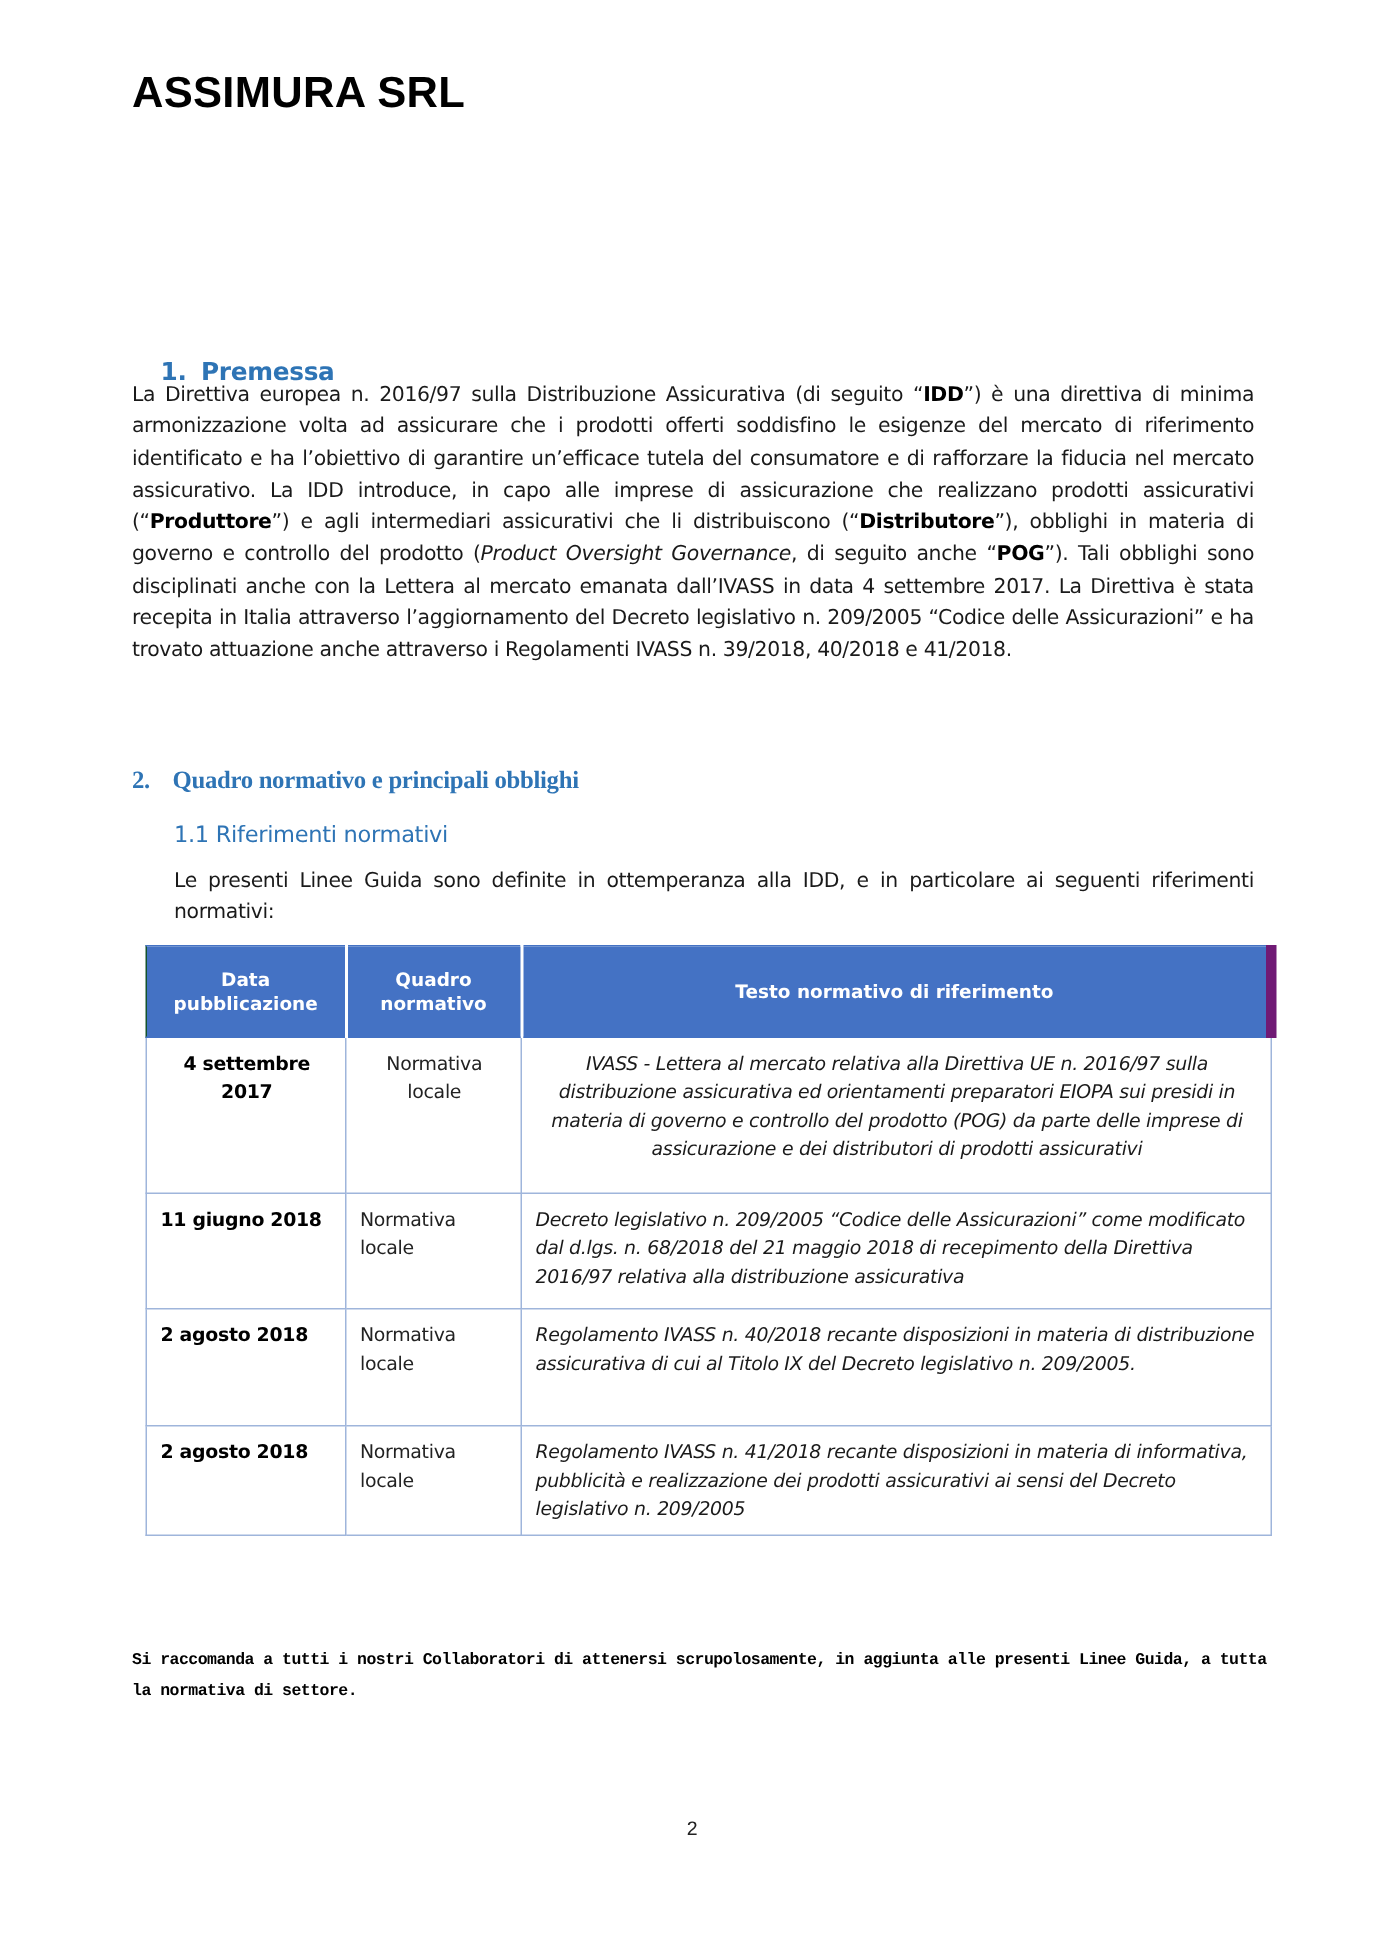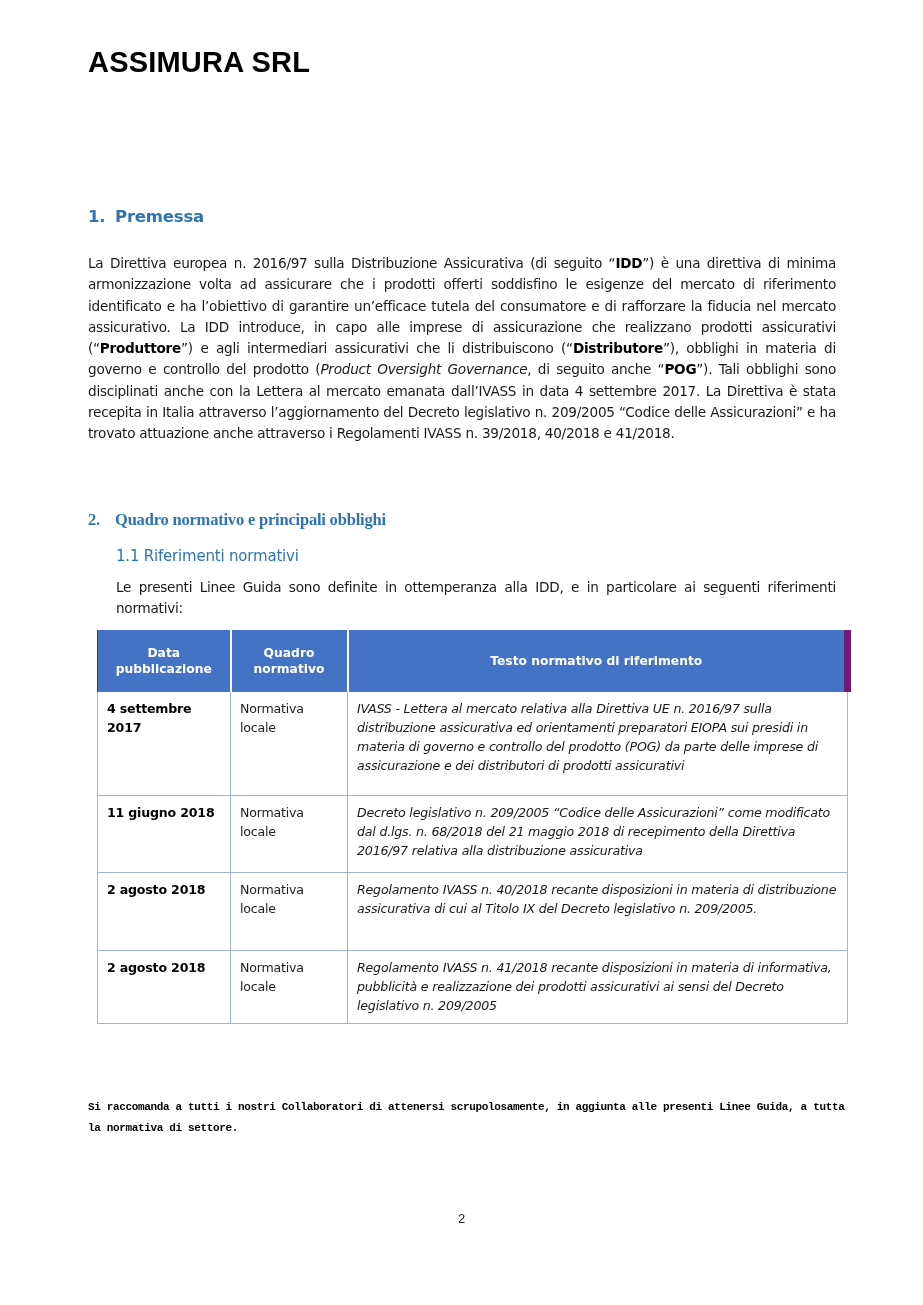--- a/index.html
+++ b/index.html
@@ -69,21 +69,21 @@
     .page-number {
       position: absolute; left: 0; width: 923px; top: 1211px; text-align: center;
       font-family: "Liberation Sans", sans-serif; font-size: 13px; color: #222;
     }
   </style>
 </head>
 <body>
 
 <div class="company-title">ASSIMURA SRL</div>
 
-<div class="h1" style="top:207px;">
+<div class="h1" style="top:238px;margin-left:19px;">
   <span class="num">1.</span><span>Premessa</span>
 </div>
 
 <div class="para" id="p1"><span>La Direttiva europea n. 2016/97 sulla Distribuzione Assicurativa (di seguito “</span><b>IDD</b><span>”) è una direttiva di minima armonizzazione volta ad assicurare che i prodotti offerti soddisfino le esigenze del mercato di riferimento identificato e ha l’obiettivo di garantire un’efficace tutela del consumatore e di rafforzare la fiducia nel mercato assicurativo. La IDD introduce, in capo alle imprese di assicurazione che realizzano prodotti assicurativi (“</span><b>Produttore</b><span>”) e agli intermediari assicurativi che li distribuiscono (“</span><b>Distributore</b><span>”), obblighi in materia di governo e controllo del prodotto (</span><i>Product Oversight Governance</i><span>, di seguito anche “</span><b>POG</b><span>”). Tali obblighi sono disciplinati anche con la Lettera al mercato emanata dall’IVASS in data 4 settembre 2017. La Direttiva è stata recepita in Italia attraverso l’aggiornamento del Decreto legislativo n. 209/2005 “Codice delle Assicurazioni” e ha trovato attuazione anche attraverso i Regolamenti IVASS n. 39/2018, 40/2018 e 41/2018.</span></div>
 
 <div class="h1" style="top:510px;font-family:Liberation Serif, serif;">
   <span class="num">2.</span><span>Quadro normativo e principali obblighi</span>
 </div>
 
 <div class="h2">1.1 Riferimenti normativi</div>
@@ -97,21 +97,21 @@
       <col class="c3">
     </colgroup>
   <thead>
     <tr>
       <th>Data pubblicazione</th>
       <th>Quadro normativo</th>
       <th>Testo normativo di riferimento</th>
     </tr>
   </thead>
   <tbody>
-    <tr style="height:104px;">
+    <tr style="height:104px;text-align:center;">
       <td class="date">4 settembre 2017</td>
       <td class="type">Normativa locale</td>
       <td class="text">IVASS - Lettera al mercato relativa alla Direttiva UE n. 2016/97 sulla distribuzione assicurativa ed orientamenti preparatori EIOPA sui presidi in materia di governo e controllo del prodotto (POG) da parte delle imprese di assicurazione e dei distributori di prodotti assicurativi</td>
     </tr>
     <tr style="height:77px;">
       <td class="date">11 giugno 2018</td>
       <td class="type">Normativa locale</td>
       <td class="text">Decreto legislativo n. 209/2005 “Codice delle Assicurazioni” come modificato dal d.lgs. n. 68/2018 del 21 maggio 2018 di recepimento della Direttiva 2016/97 relativa alla distribuzione assicurativa</td>
     </tr>
     <tr style="height:78px;">

